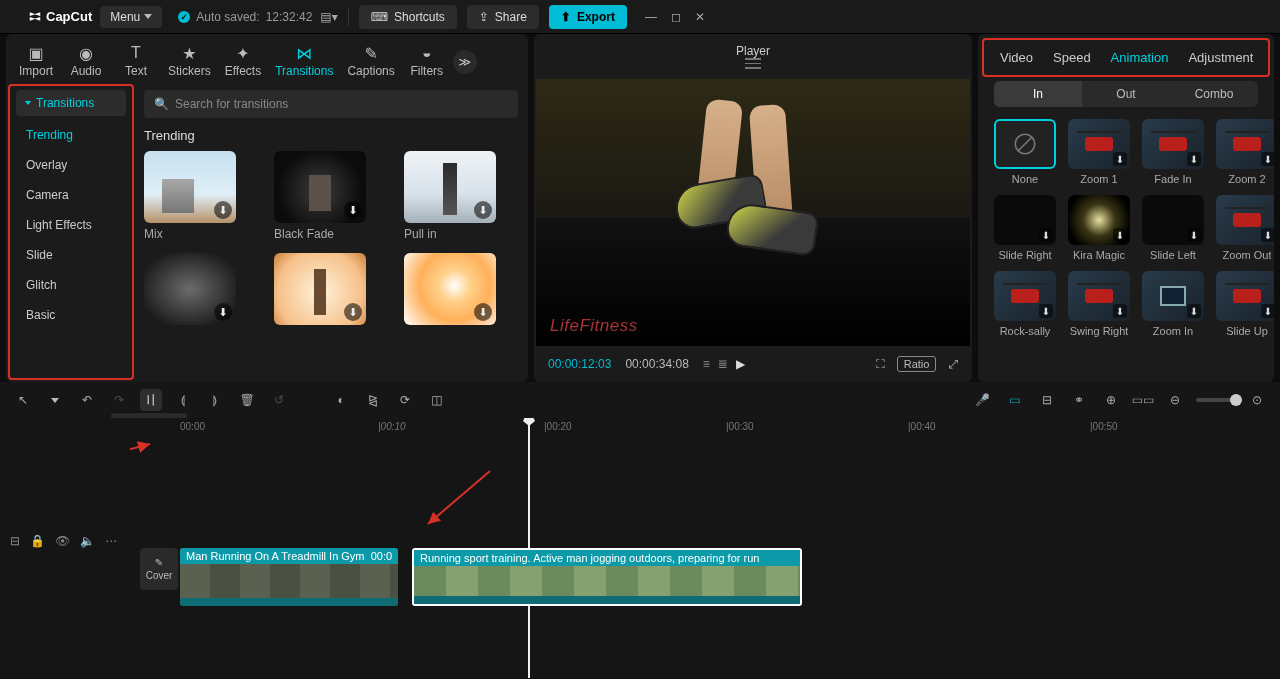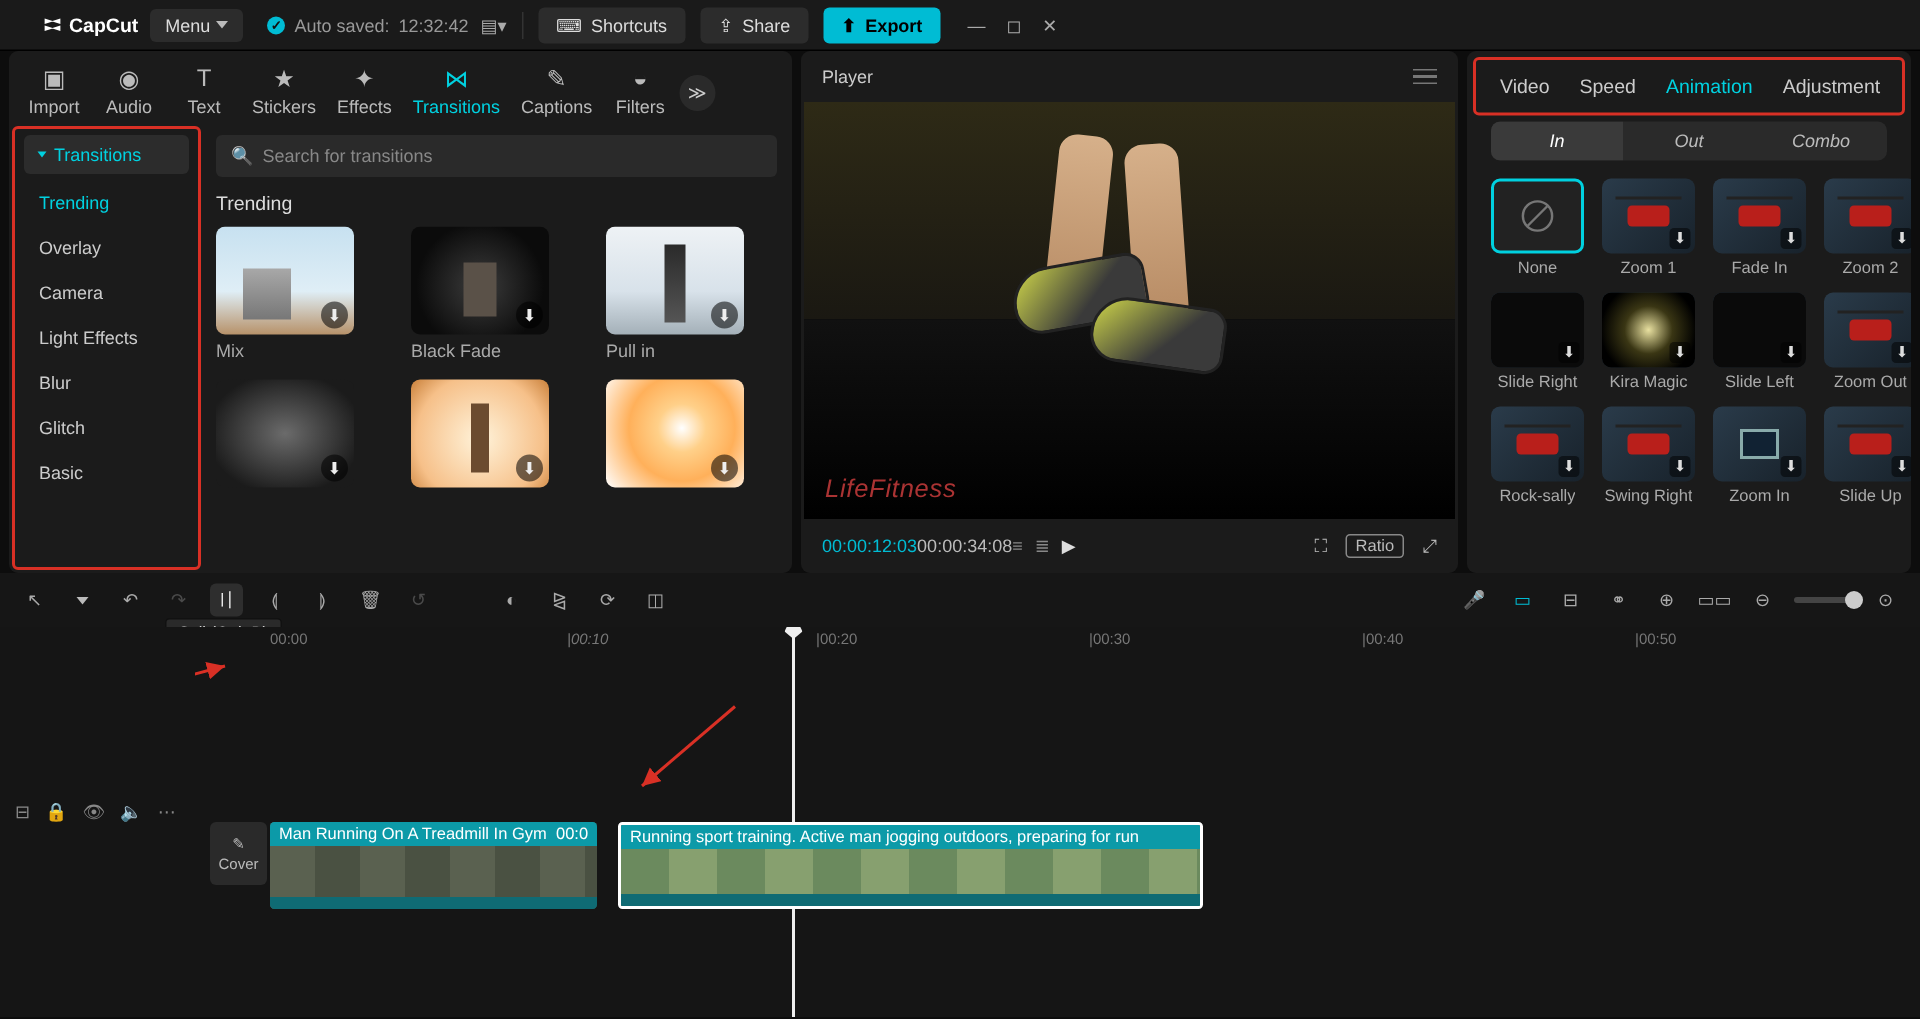--- a/index.html
+++ b/index.html
@@ -40,46 +40,46 @@
   .search { background:#2a2a2a; border-radius:4px; padding:7px 10px; color:#888; display:flex; align-items:center; gap:6px; margin-bottom:10px; }
   .assets-title { color:#ddd; margin-bottom:8px; font-size:13px; }
   .grid { display:grid; grid-template-columns: repeat(3, 1fr); gap: 12px 16px; overflow:hidden; }
   .card { display:flex; flex-direction:column; gap:4px; }
   .thumb { width:92px; height:72px; border-radius:6px; position:relative; background:#333; overflow:hidden; }
   .dl { position:absolute; right:4px; bottom:4px; width:18px; height:18px; border-radius:50%; background:rgba(0,0,0,.55); display:flex; align-items:center; justify-content:center; color:#eee; font-size:11px; }
   .card-label { color:#aaa; font-size:12px; }
 
   
   .player-panel { flex:1; background:#1b1b1b; border-radius:6px; display:flex; flex-direction:column; overflow:hidden; }
-  .player-header { display:flex; align-items:center; justify-content:space-between; padding:10px 14px; color:#ccc; }
+  .player-header { display:flex; align-items:center; justify-content:space-between; padding:10px 14px; color:#ccc;flex-direction:column; }
   .burger { display:flex; flex-direction:column; gap:3px; }
   .burger span { width:16px; height:1.5px; background:#777; display:block; }
   .player-view { flex:1; background:#000; position:relative; margin:0 2px; display:flex; align-items:center; justify-content:center; }
   .treadmill { width:100%; height:100%; background: linear-gradient(180deg,#2e2a16 0%, #1a1812 52%, #0b0b0b 52%, #050505 100%); position:relative; overflow:hidden;}
   .tm-floor { position:absolute; left:0; right:0; top:52%; bottom:0; background:linear-gradient(180deg,#111 0%, #000 100%); }
   .tm-shoe { position:absolute; width:90px; height:44px; border-radius:40px 20px 20px 30px; background:linear-gradient(135deg,#cfd64a,#3a3a3a 60%); border:2px solid #222; }
   .tm-shoe.s1 { top:38%; left:32%; transform:rotate(-10deg);}
   .tm-shoe.s2 { top:48%; left:44%; transform:rotate(8deg);}
   .tm-leg { position:absolute; width:36px; height:120px; background:linear-gradient(180deg,#d6b08a,#b68a63); border-radius:12px; }
   .tm-leg.l1 { top:8%; left:38%; transform:rotate(6deg);}
   .tm-leg.l2 { top:10%; left:50%; transform:rotate(-4deg);}
   .tm-brand { position:absolute; left:14px; bottom:10px; color:#a33; font-style:italic; font-size:17px; letter-spacing:0.5px; }
 
-  .player-controls { padding: 10px 14px; display:flex; align-items:center; color:#bbb; }
+  .player-controls { padding: 10px 14px; display:flex; align-items:center; gap:14px; color:#bbb; }
   .pc-time { color:#00bcd4; }
   .pc-icons { display:flex; gap:8px; align-items:center; color:#888; }
   .pc-right { margin-left:auto; display:flex; align-items:center; gap:12px; }
   .ratio-box { border:1px solid #888; padding:1px 6px; border-radius:3px; font-size:11px;}
 
   
   .right-panel { width: 296px; background:#1b1b1b; border-radius:6px; display:flex; flex-direction:column; overflow:hidden; }
   .right-tabs { display:flex; gap:20px; padding:10px 16px; border:2px solid #d93025; margin:4px; border-radius:4px; }
   .rtab { color:#ccc; cursor:pointer; font-size:13px; }
   .rtab.active { color:#00d1e0; }
-  .sub-tabs { display:flex; background:#2a2a2a; border-radius:6px; margin:0 16px; overflow:hidden;font-style:italic; }
+  .sub-tabs { display:flex; background:#2a2a2a; border-radius:6px; margin:0 16px; overflow:hidden; }
   .subtab { flex:1; text-align:center; padding:6px; color:#bbb; cursor:pointer; }
   .subtab.active { background:#3a3a3a; color:#fff; }
   .anim-grid { display:grid; grid-template-columns: repeat(4,1fr); gap:10px 12px; padding:12px 16px; overflow:hidden;}
   .anim-card { display:flex; flex-direction:column; align-items:center; gap:4px; }
   .anim-thumb { width:62px; height:50px; border-radius:6px; background:linear-gradient(135deg,#2a3b4a,#18222b); position:relative; display:flex; align-items:center; justify-content:center; }
   .anim-thumb.sel { border:2px solid #00d1e0; background:#222; }
   .anim-thumb .cable { position:absolute; width:28px; height:14px; background:#b91f1b; border-radius:3px; top:50%; left:50%; transform:translate(-50%,-50%); }
   .anim-thumb .cable::before { content:''; position:absolute; left:-8px; right:-8px; top:-6px; height:2px; background:#222; }
   .anim-thumb.none-circle { color:#666; }
   .anim-thumb .adl { position:absolute; right:3px; bottom:3px; width:14px; height:14px; background:rgba(0,0,0,.5); border-radius:3px; display:flex; align-items:center; justify-content:center; font-size:10px; color:#ddd;}
@@ -222,21 +222,21 @@
       <div class="sidebar">
         <div class="side-group">
           <span class="tri-right"></span>
           <span>Transitions</span>
         </div>
         <div id="side-items">
             <div class="side-item active">Trending</div>
             <div class="side-item">Overlay</div>
             <div class="side-item">Camera</div>
             <div class="side-item">Light Effects</div>
-            <div class="side-item">Blur</div>
+            <div class="side-item">Slide</div>
             <div class="side-item">Glitch</div>
             <div class="side-item">Basic</div>
           </div>
       </div>
       <div class="assets">
         <div class="search">
           <span>🔍</span>
           <span textcontent="Search for transitions">Search for transitions</span>
         </div>
         <div class="assets-title">Trending</div>

